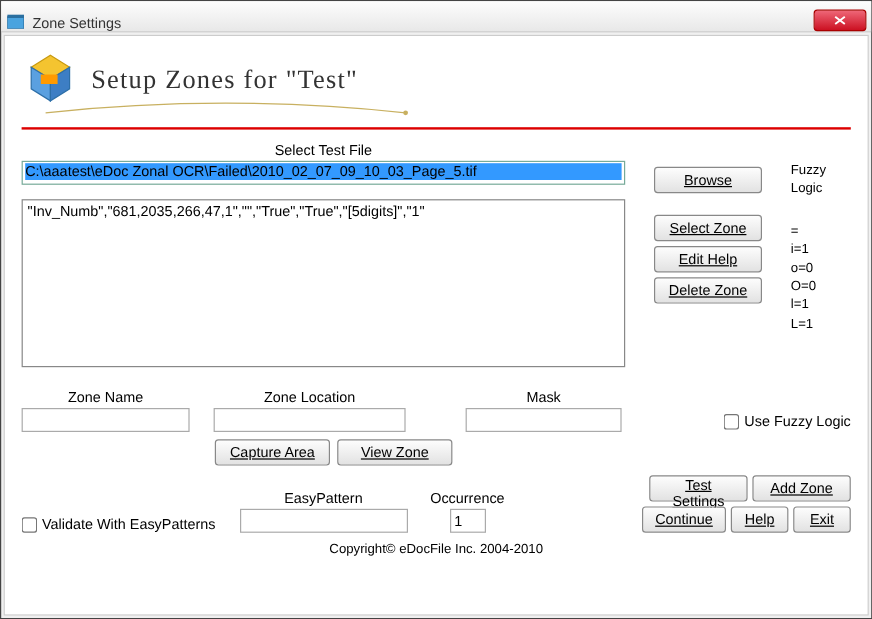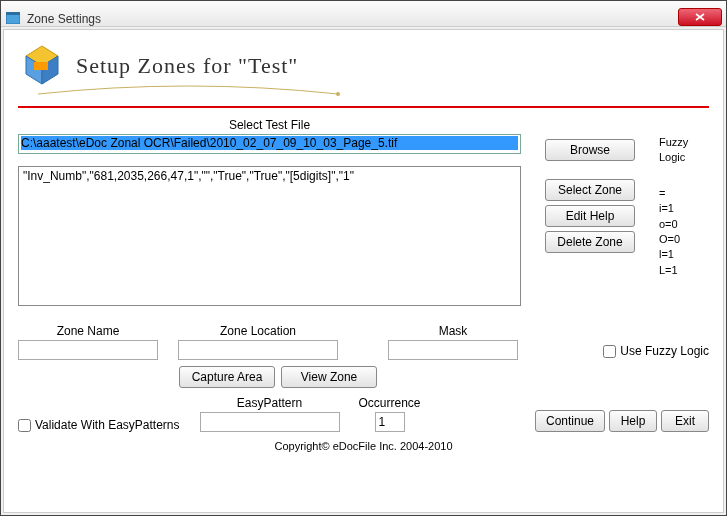--- a/index.html
+++ b/index.html
@@ -15,21 +15,21 @@
 .page-title { font-family: "Copperplate", "Trebuchet MS", serif; font-size: 22px; letter-spacing: 1px; color: #333; }
 .swoosh { height: 18px; margin-top: -10px; margin-bottom: 6px; margin-left: 10px; }
 .red-line { height: 2px; background: #d00; margin-bottom: 10px; }
 .file-section { display: flex; gap: 24px; }
 .file-left { flex: 1; }
 .file-right { width: 90px; display: flex; flex-direction: column; gap: 4px; }
 .fuzzy-col { width: 50px; font-size: 11px; line-height: 1.4; padding-top: 0; }
 .label-center { text-align: center; font-size: 12px; margin-bottom: 2px; }
 .path-input { width: 100%; height: 20px; border: 1px solid #7a9; background: #fff; font-size: 12px; padding: 1px 2px; color: #000; }
 .path-input .sel { background: #3399ff; color: #000000; display: inline-block; width: 100%; }
-.btn { height: 22px; background: linear-gradient(#fdfdfd, #e2e2e2); border: 1px solid #888; border-radius: 3px; font-size: 12px; cursor: pointer; padding: 0 8px; }
+.btn { height: 22px; background: linear-gradient(#fdfdfd, #e2e2e2); border: 1px solid #888; border-radius: 3px; font-size: 12px; cursor: pointer; padding: 0 8px; text-decoration: underline; }
 .zone-list { width: 100%; height: 140px; border: 1px solid #888; background: #fff; margin-top: 12px; padding: 2px 4px; font-size: 12px; overflow: auto; }
 .fields-row { display: flex; gap: 20px; margin-top: 18px; align-items: flex-end; }
 .field-col { display: flex; flex-direction: column; align-items: center; }
 .field-col label { font-size: 12px; margin-bottom: 2px; }
 .txt { height: 20px; border: 1px solid #aaa; background: #fff; padding: 1px 3px; font-size: 12px; }
 .chk-row { display: flex; align-items: center; gap: 4px; font-size: 12px; }
 .chk { width: 13px; height: 13px; }
 .btn-row2 { display: flex; gap: 6px; margin-top: 6px; justify-content: center; margin-left: 160px; width: 200px; }
 .easy-row { display: flex; align-items: flex-end; gap: 20px; margin-top: 8px; }
 .footer-btns { display: flex; gap: 4px; margin-left: auto; }
@@ -136,20 +136,24 @@
         <label>EasyPattern</label>
         <input class="txt" style="width: 140px;">
       </div>
       <div class="field-col" style="width:60px;">
         <label>Occurrence</label>
         <input class="txt" style="width: 30px; text-align: left;" value="1">
       </div>
       <div style="flex:1"></div>
       <div style="display:flex;flex-direction:column;gap:4px;">
         <div class="footer-btns">
+          <button class="btn">Test Settings</button>
+          <button class="btn">Add Zone</button>
+        </div>
+        <div class="footer-btns">
           <button class="btn" style="width:70px">Continue</button>
           <button class="btn" style="width:48px">Help</button>
           <button class="btn" style="width:48px">Exit</button>
         </div>
       </div>
     </div>
 
     <div class="copyright">Copyright© eDocFile Inc. 2004-2010</div>
   </div>
 </div>

